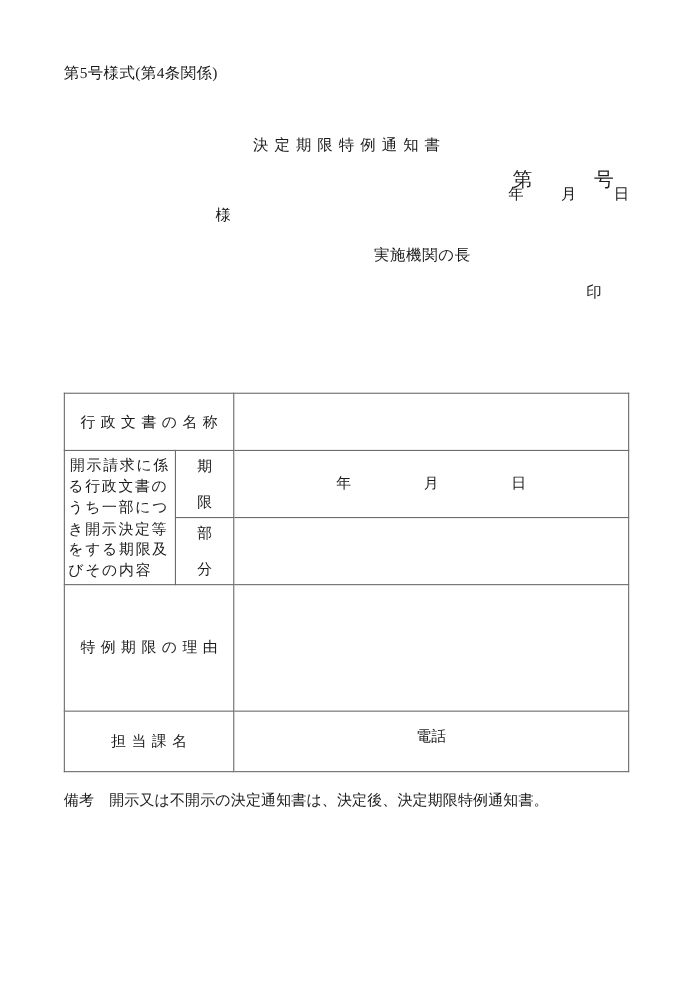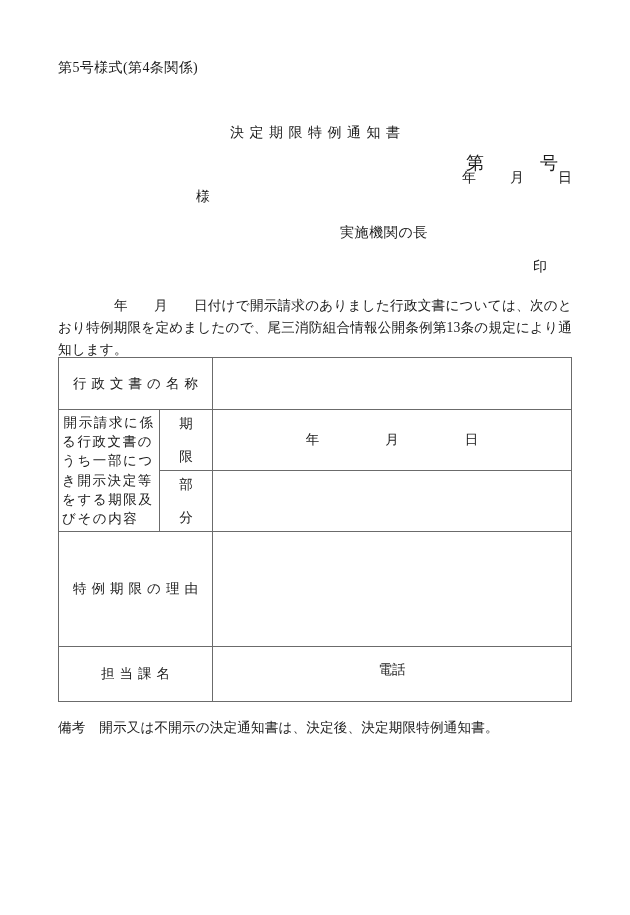--- a/index.html
+++ b/index.html
@@ -185,21 +185,20 @@
   <div class="abs" id="date-line">
     <span>年</span><span class="gap"></span><span>月</span><span class="gap"></span><span>日</span>
   </div>
 
   <div class="abs" id="addressee-honorific">様</div>
 
   <div class="abs" id="issuer">実施機関の長</div>
 
   <div class="abs" id="seal">印</div>
 
-  <div id="body-paragraph"><span class="lead-indent"></span><span>年</span><span class="sp-s"></span><span>月</span><span class="sp-s"></span><span>日付けで開示請求のありました行政文書については、次のとおり特例期限を定めましたので、尾三消防組合情報公開条例第13条の規定により通知します。</span></div>
 
   <table id="form-table">
     <colgroup>
       <col style="width:101px">
       <col style="width:53px">
       <col style="width:359px">
     </colgroup>
     <tbody>
 
       <tr>

